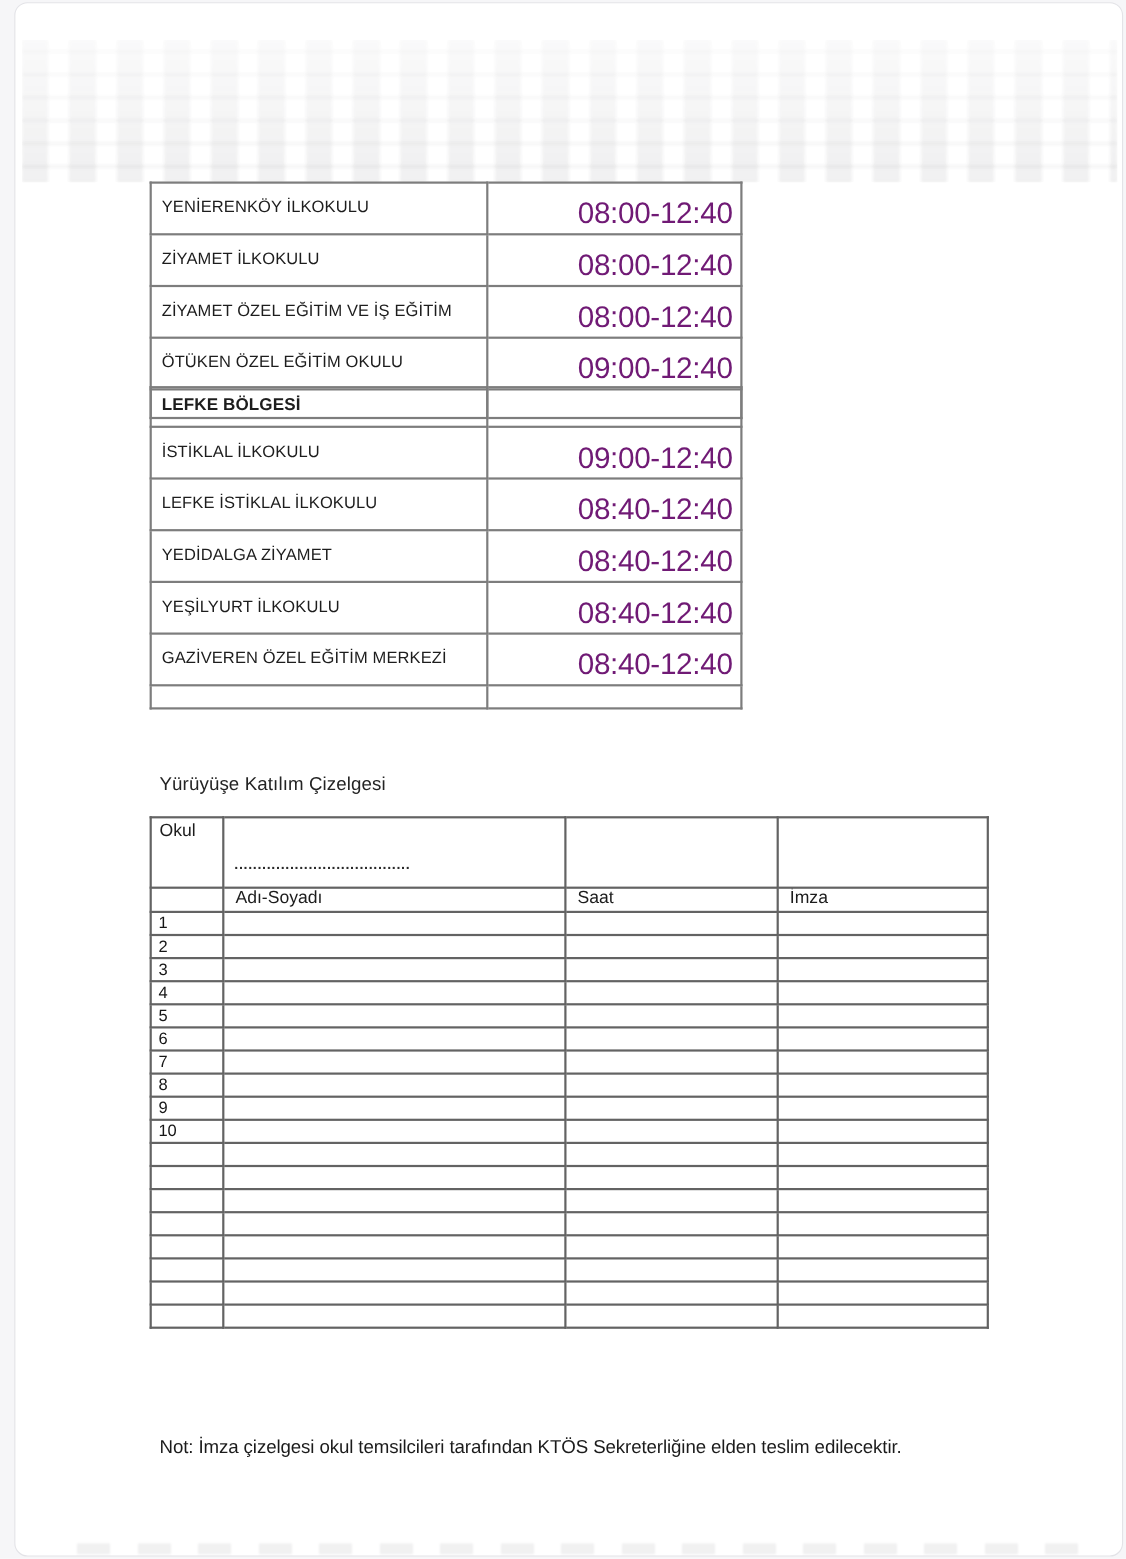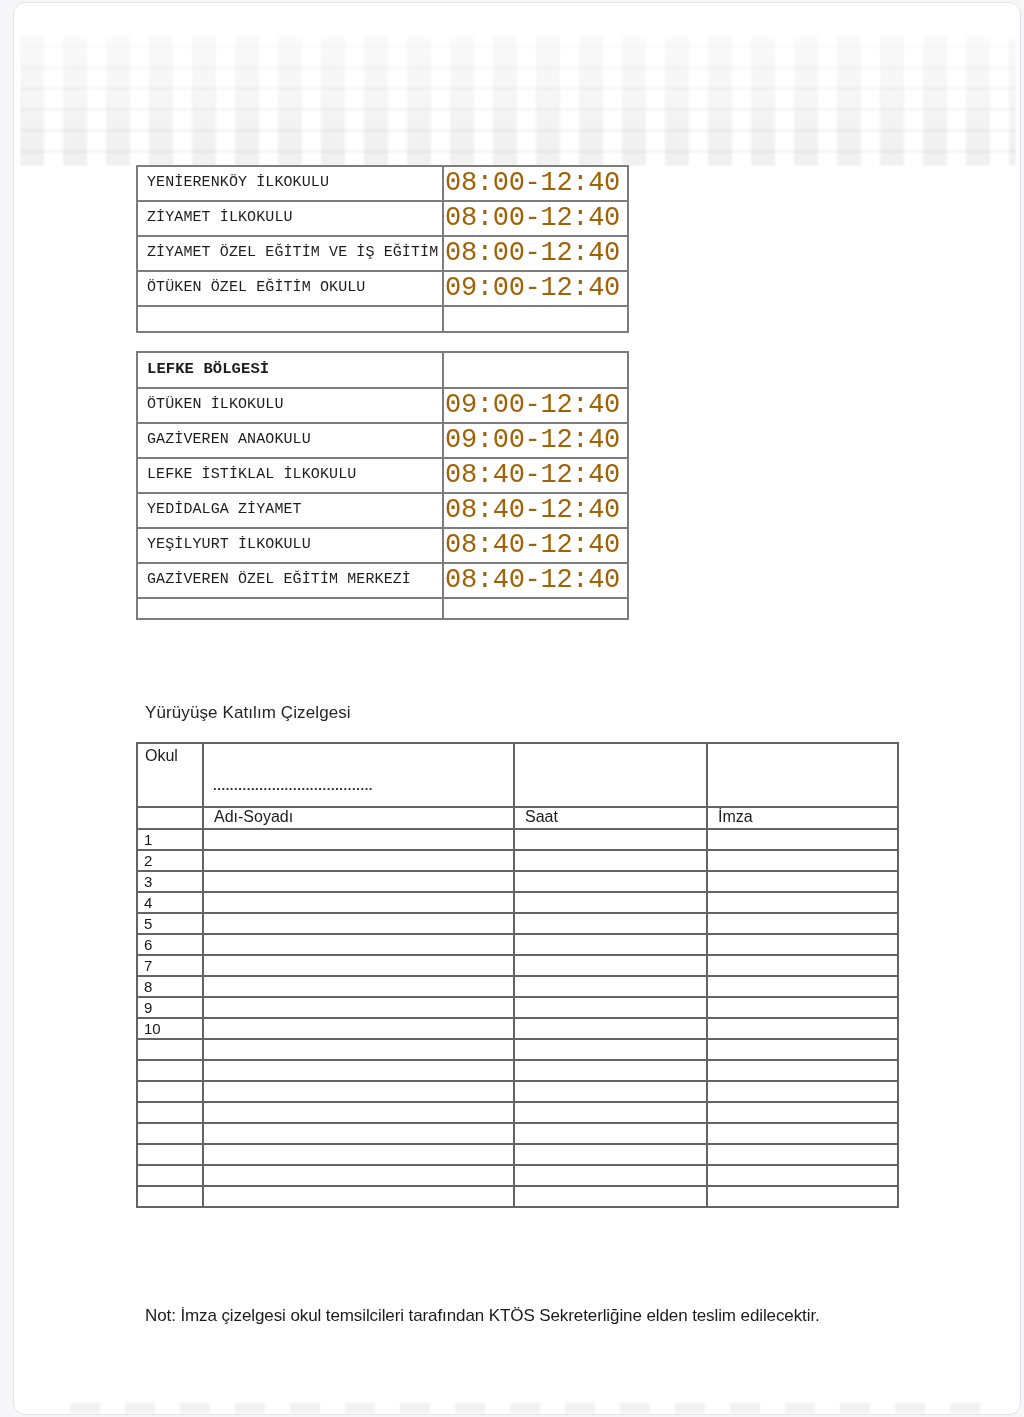--- a/index.html
+++ b/index.html
@@ -26,36 +26,36 @@
     opacity:.75;
   }
   .noise-bottom{
     left:70px;right:24px;bottom:4px;height:10px;
     background:repeating-linear-gradient(90deg, rgba(70,70,75,.14) 0 30px, rgba(0,0,0,0) 30px 55px);
     filter:blur(1.2px);opacity:.55;
   }
 
   
   table.sched{
-    position:absolute;left:136px;width:493px;
-    border-collapse:collapse;table-layout:fixed;font-family:Liberation Mono, monospace;
+    position:absolute;left:136px;width:539px;
+    border-collapse:collapse;table-layout:fixed;
   }
   table.sched td{border:2px solid #7d7d7d;overflow:hidden;white-space:nowrap;}
   .sched tr{height:35px;}
   .sched tr.region-r{height:36px;}
   .sched tr.empty-a{height:26px;}
   .sched tr.empty-b{height:21px;}
   .sched td.name{
     width:291px;font-size:15px;color:#1d1d1d;
     padding:0 4px 2px 9px;letter-spacing:.1px;
   }
   .sched td.name.bold{font-weight:bold;font-size:15.5px;margin-left:45px;}
   .sched td.time{
-    font-size:27px;color:#a16207;text-align:right;
-    padding:0 7px 2px 0;letter-spacing:-.3px;
+    font-size:27px;color:#701a75;text-align:right;
+    padding:12px 7px 2px 0;letter-spacing:-.3px;
   }
   #tableA{top:165px;}
   #tableB{top:351px;}
 
   
   .heading{
     position:absolute;left:145px;top:675px;
     font-size:17px;color:#242424;letter-spacing:.1px;margin-top:28px;
   }
   .note{
@@ -118,25 +118,21 @@
   </tbody>
 </table>
 
 <table class="sched" id="tableB">
   <tbody>
     <tr class="region-r">
       <td class="name bold">LEFKE BÖLGESİ</td>
       <td class="time"></td>
     </tr>
     <tr>
-      <td class="name">ÖTÜKEN İLKOKULU</td>
-      <td class="time">09:00-12:40</td>
-    </tr>
-    <tr>
-      <td class="name">GAZİVEREN ANAOKULU</td>
+      <td class="name">İSTİKLAL İLKOKULU</td>
       <td class="time">09:00-12:40</td>
     </tr>
     <tr>
       <td class="name">LEFKE İSTİKLAL İLKOKULU</td>
       <td class="time">08:40-12:40</td>
     </tr>
     <tr>
       <td class="name">YEDİDALGA ZİYAMET</td>
       <td class="time">08:40-12:40</td>
     </tr>

